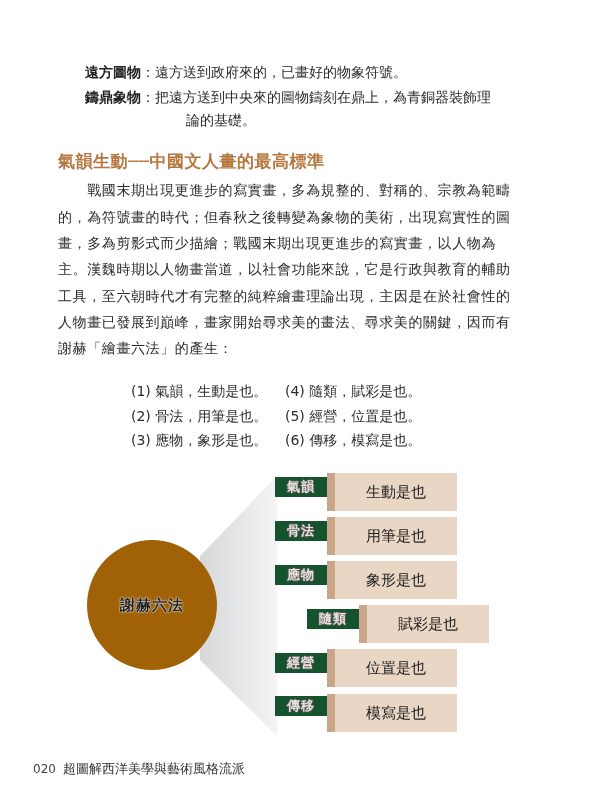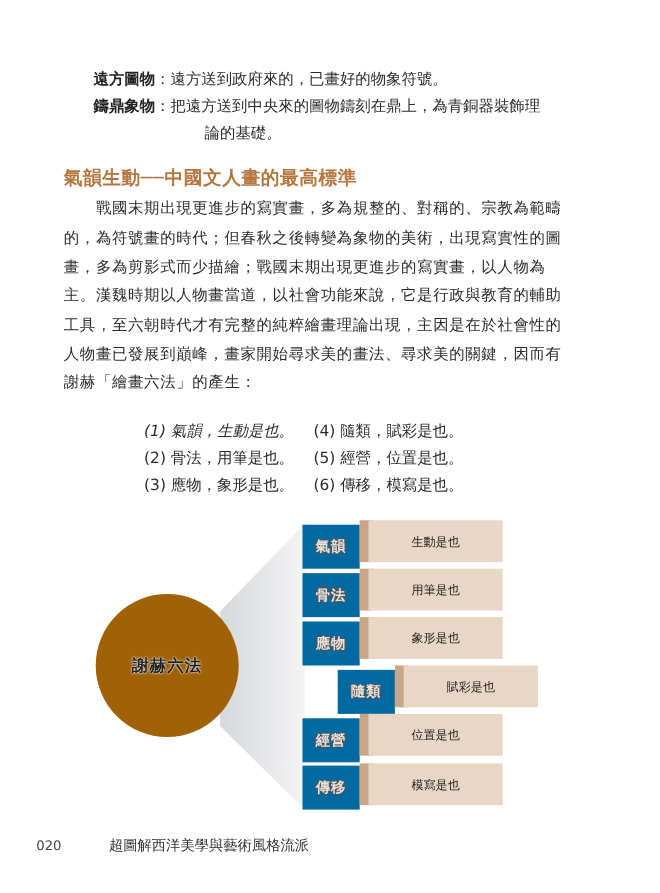--- a/index.html
+++ b/index.html
@@ -15,32 +15,32 @@
   .para-line { position: absolute; left: 58px; font-size: 14px; line-height: 18px; white-space: nowrap; letter-spacing: 0.6px; color: #2b2b2b; }
   .list-item { position: absolute; font-size: 14px; white-space: nowrap; color: #2b2b2b; }
   .funnel { position: absolute; left: 0; top: 0; }
   .circle {
     position: absolute; left: 87px; top: 540px; width: 130px; height: 130px; border-radius: 50%;
     background: #a16207; display: flex; align-items: center; justify-content: center;
   }
   .circle span { font-size: 15px; font-weight: bold; color: #1e1e1e; text-shadow: 0 0 2px #fff, 0 0 1px #fff; letter-spacing: 1px; }
   .block { position: absolute; left: 275px; width: 182px; height: 38px; }
   .block .tab {
-    position: absolute; left: 0; top: 4px; width: 52px; height: 40px; background: #0369a1;
+    position: absolute; left: 0; top: 4px; width: 52px; height: 20px; background: #14532d;
     display: flex; align-items: center; justify-content: center;
   }
   .block .tab span { font-size: 13px; font-weight: bold; color: #e9e2dc; text-shadow: -1px 0 #555, 1px 0 #555, 0 -1px #555, 0 1px #555; letter-spacing: 1px; }
   .block .side { position: absolute; left: 52px; top: 0; width: 12px; height: 38px; background: #caa688; }
   .block .main {
     position: absolute; left: 60px; top: 0; width: 122px; height: 38px; background: #e9d6c5;
     display: flex; align-items: center; justify-content: center;
   }
-  .block .main span { font-size: 11px; color: #222; }
+  .block .main span { font-size: 15px; color: #222; }
   .footer-num { position: absolute; left: 33px; top: 762px; font-size: 12px; color: #444; }
-  .footer-title { position: absolute; left: 63px; top: 760px; font-size: 13px; color: #333; white-space: nowrap; margin-left: 36px; }
+  .footer-title { position: absolute; left: 63px; top: 760px; font-size: 13px; color: #333; white-space: nowrap; }
 </style>
 </head>
 <body>
 
 <div class="def-row" style="top:63px;">
   <span class="def-label">遠方圖物</span><span class="def-colon">：</span><span>遠方送到政府來的，已畫好的物象符號。</span>
 </div>
 <div class="def-row" style="top:88px;">
   <span class="def-label">鑄鼎象物</span><span class="def-colon">：</span><span>把遠方送到中央來的圖物鑄刻在鼎上，為青銅器裝飾理</span>
 </div>
@@ -52,21 +52,21 @@
   <div class="para-line" style="top:181px;">　　戰國末期出現更進步的寫實畫，多為規整的、對稱的、宗教為範疇</div>
   <div class="para-line" style="top:208px;">的，為符號畫的時代；但春秋之後轉變為象物的美術，出現寫實性的圖</div>
   <div class="para-line" style="top:234px;">畫，多為剪影式而少描繪；戰國末期出現更進步的寫實畫，以人物為</div>
   <div class="para-line" style="top:260px;">主。漢魏時期以人物畫當道，以社會功能來說，它是行政與教育的輔助</div>
   <div class="para-line" style="top:287px;">工具，至六朝時代才有完整的純粹繪畫理論出現，主因是在於社會性的</div>
   <div class="para-line" style="top:313px;">人物畫已發展到巔峰，畫家開始尋求美的畫法、尋求美的關鍵，因而有</div>
   <div class="para-line" style="top:339px;">謝赫「繪畫六法」的產生：</div>
 </div>
 
 <div>
-  <div class="list-item" style="left:131px; top:383px;font-style:italic;">(1) 氣韻，生動是也。</div>
+  <div class="list-item" style="left:131px; top:383px;">(1) 氣韻，生動是也。</div>
   <div class="list-item" style="left:131px; top:408px;">(2) 骨法，用筆是也。</div>
   <div class="list-item" style="left:131px; top:432px;">(3) 應物，象形是也。</div>
   <div class="list-item" style="left:285px; top:383px;">(4) 隨類，賦彩是也。</div>
   <div class="list-item" style="left:285px; top:408px;">(5) 經營，位置是也。</div>
   <div class="list-item" style="left:285px; top:432px;">(6) 傳移，模寫是也。</div>
 </div>
 
 <div>
   <svg class="funnel" width="600" height="812">
     <defs>

